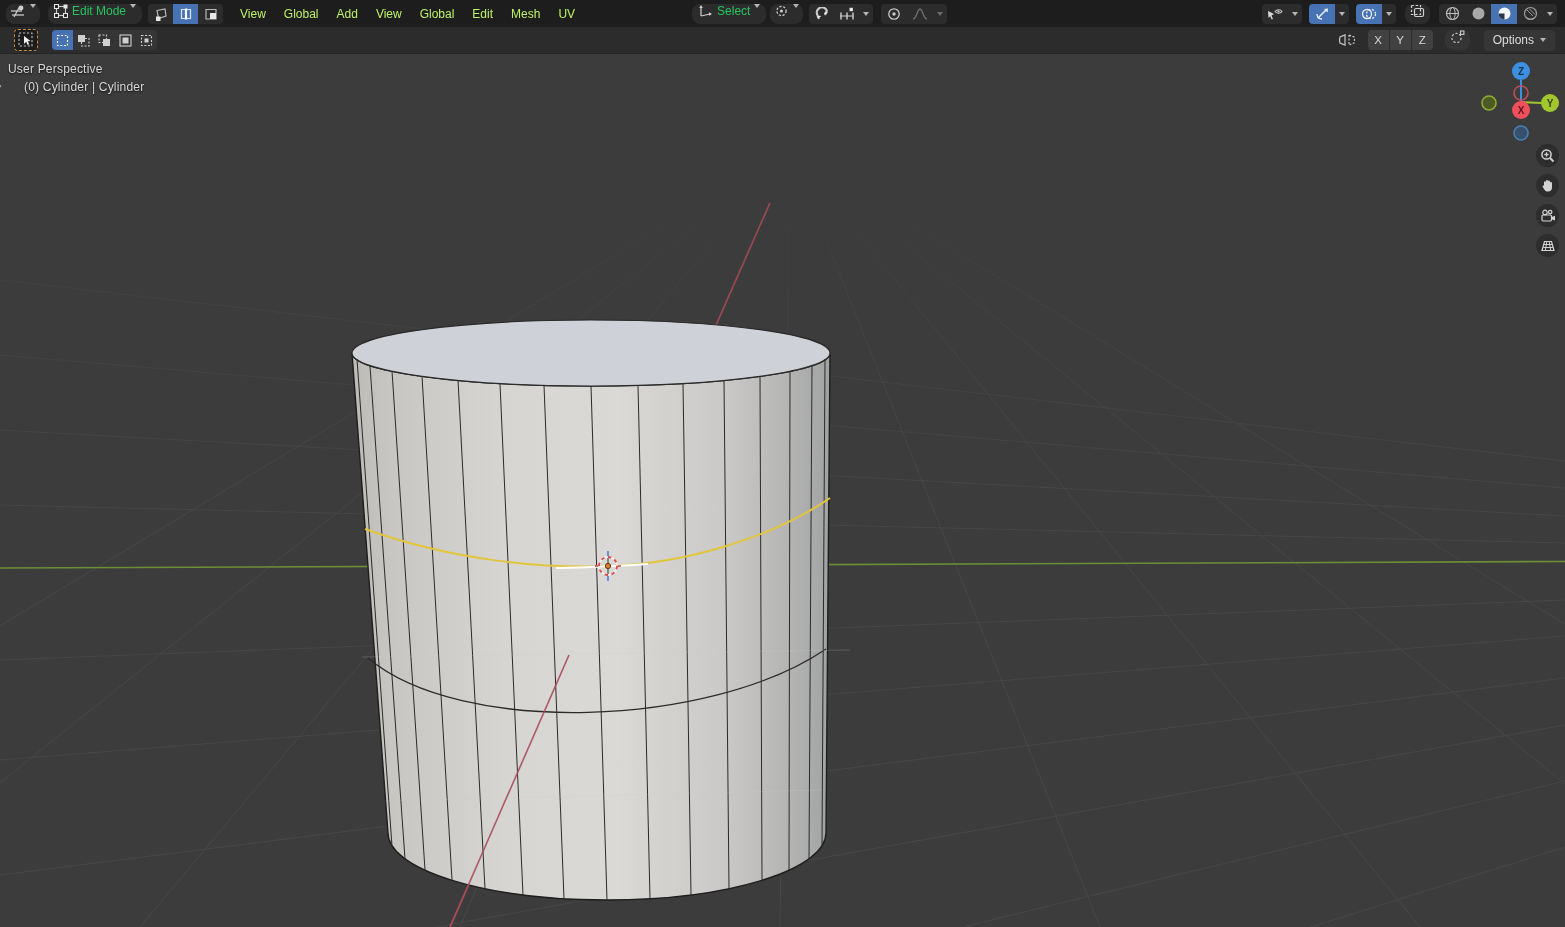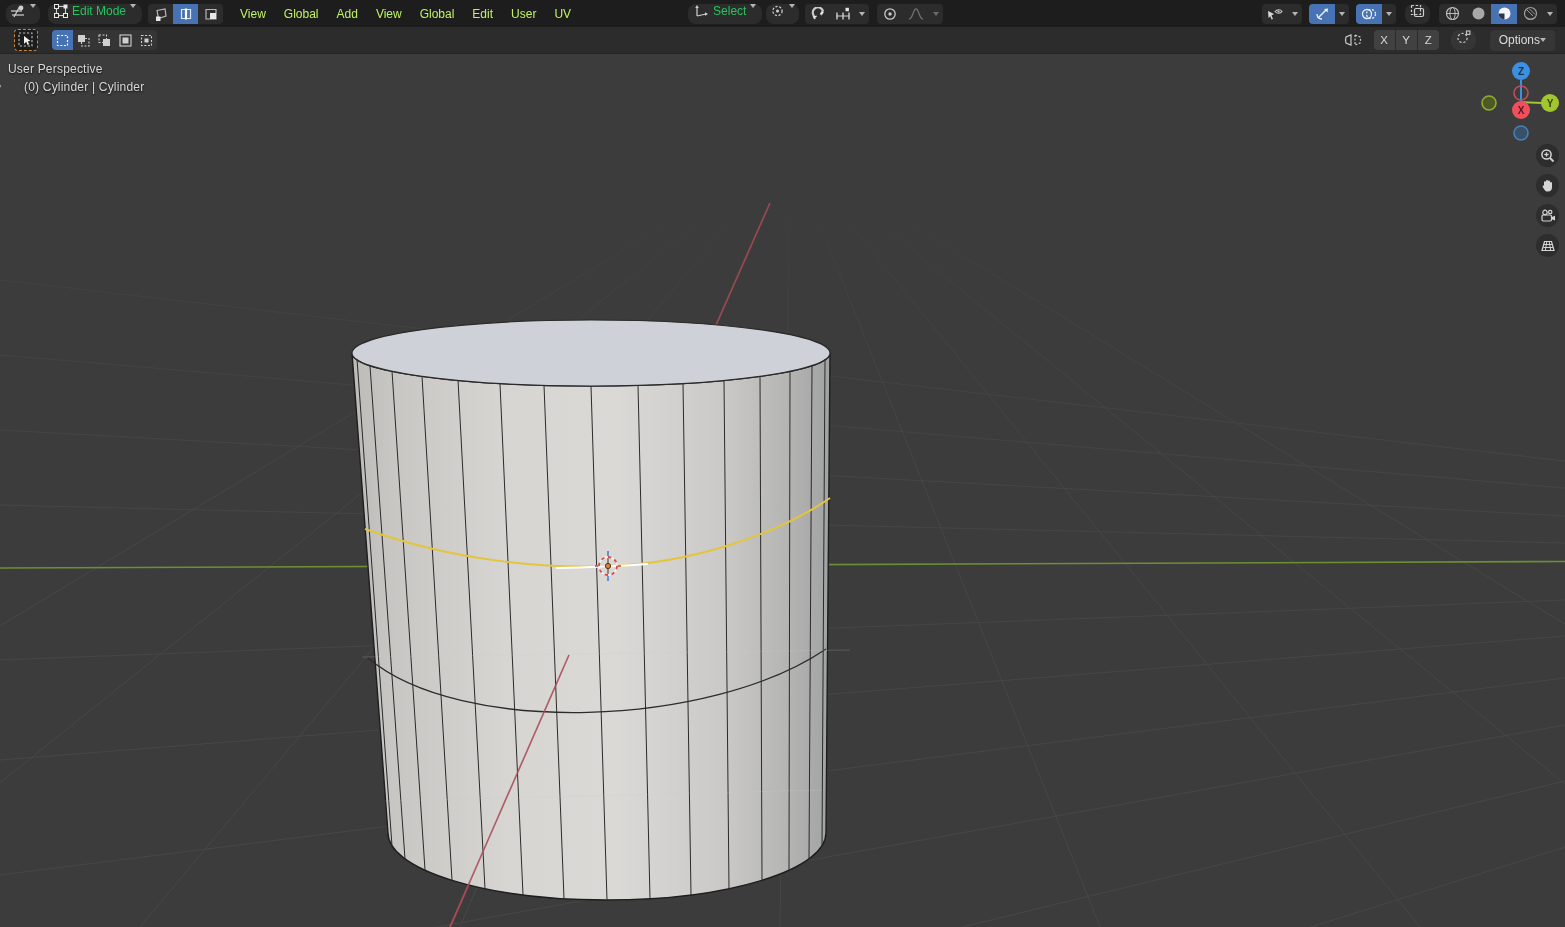--- a/index.html
+++ b/index.html
@@ -41,21 +41,21 @@
   .toolbtn{
     width:24px;height:22px;margin-left:8px;background:#1c1c1c;border-radius:4px;
     display:flex;align-items:center;justify-content:center;
     outline:1.5px dashed #c98a3d;outline-offset:-1px;
   }
   .selopts{display:flex;background:#353535;border-radius:4px;overflow:hidden;margin-left:14px;}
   .selopts .sbtn{width:21px;height:20px;display:flex;align-items:center;justify-content:center;}
   .xyz{display:flex;border-radius:4px;overflow:hidden;gap:1px;margin:0 6px;}
   .xyz .xbtn{width:21px;height:20px;background:#414141;color:#d8d8d8;font-size:11.5px;
     display:flex;align-items:center;justify-content:center;}
-  .optbtn{display:flex;align-items:center;background:#363636;border-radius:4px;
+  .optbtn{display:flex;align-items:center;gap:6px;background:#363636;border-radius:4px;
     height:21px;padding:0 9px;color:#dcdcdc;font-size:12px;margin:0 4px 0 8px;}
   
   #scene{position:absolute;left:0;top:0;z-index:1;}
   .vp-label{position:absolute;color:#d8d8d8;font-size:12px;z-index:5;
     text-shadow:0 1px 2px rgba(0,0,0,.8);letter-spacing:.2px;}
   #vp-persp{left:8px;top:62px;}
   #vp-object{left:24px;top:80px;}
   #side-chevron{position:absolute;left:-3px;top:76px;color:#9a9a9a;font-size:15px;z-index:5;}
   .sidebtns{position:absolute;right:6px;top:144px;display:flex;flex-direction:column;gap:7px;z-index:6;}
   .sidebtn{width:23px;height:23px;border-radius:50%;background:rgba(33,33,33,.55);
@@ -220,21 +220,21 @@
     </div>
   </div>
 
   <div class="menubar">
     <div class="menu-item">View</div>
     <div class="menu-item">Global</div>
     <div class="menu-item">Add</div>
     <div class="menu-item">View</div>
     <div class="menu-item">Global</div>
     <div class="menu-item">Edit</div>
-    <div class="menu-item">User</div>
+    <div class="menu-item">Mesh</div>
     <div class="menu-item">UV</div>
   </div>
 
   <div class="btn" style="margin-left:108px;">
     <svg class="ic" width="15" height="14" viewBox="0 0 15 14">
       <g stroke="#d0d0d0" stroke-width="1.2" fill="none">
         <line x1="3" y1="12" x2="3" y2="3"></line>
           <line x1="3" y1="12" x2="12" y2="10"></line>
         <path d="M1.2,4 L3,1 L4.8,4" fill="#d0d0d0" stroke="none"></path>
         <path d="M11,8.2 L14,10 L11,11.8" fill="#d0d0d0" stroke="none"></path>

